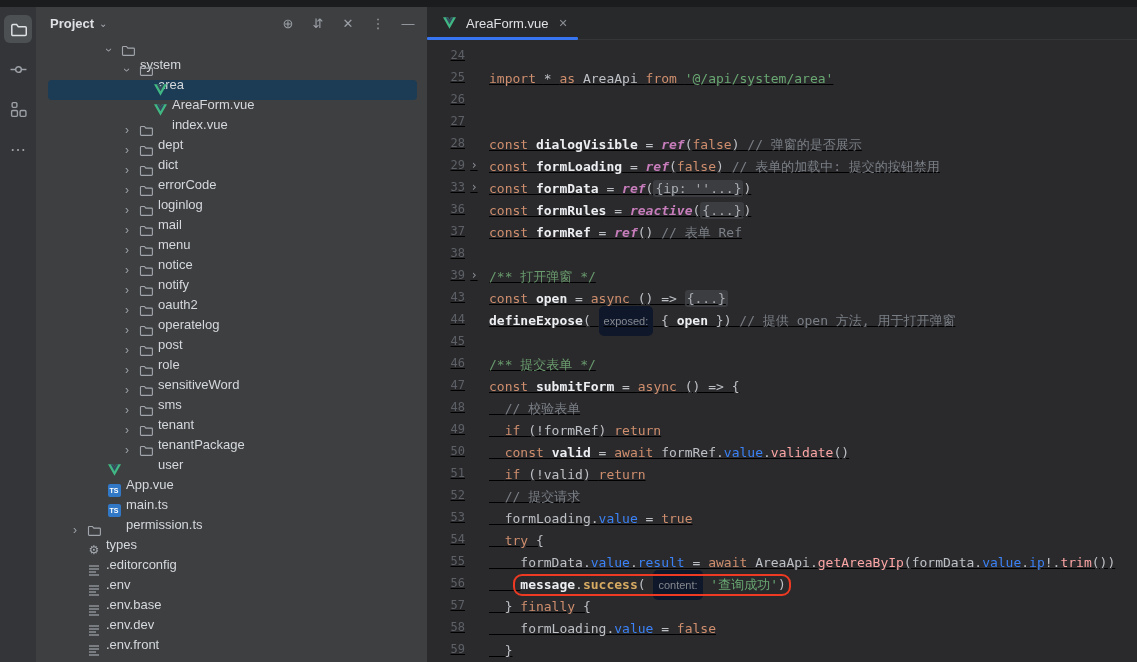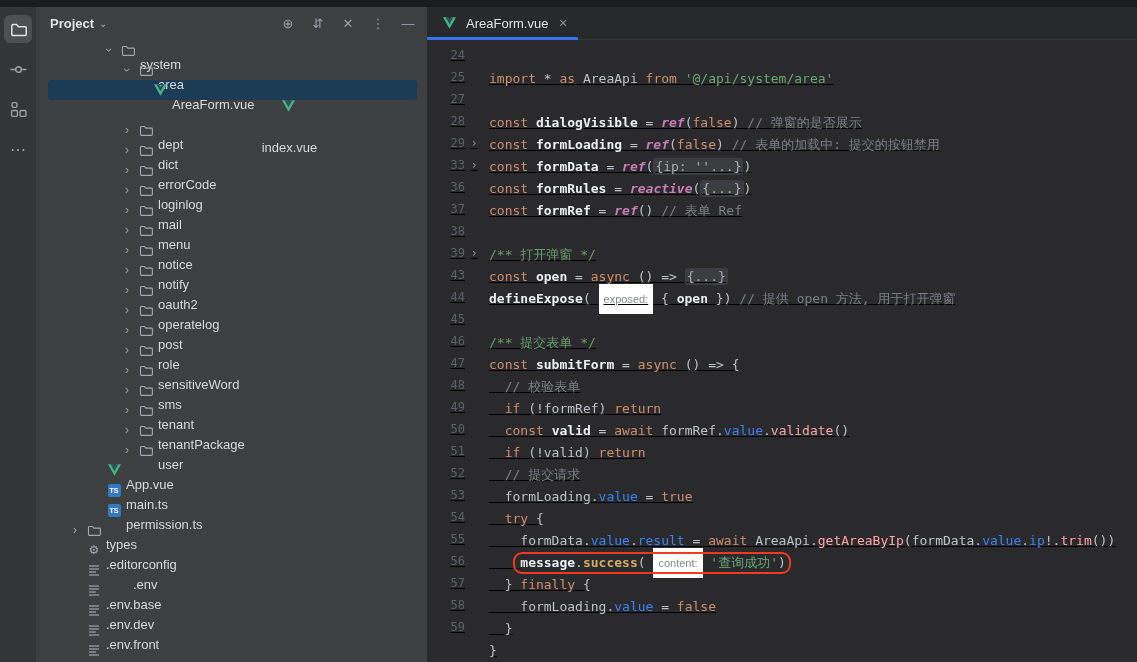--- a/index.html
+++ b/index.html
@@ -57,21 +57,21 @@
   .t-v{color:#bdc0c5;}
   .t-d{color:#eceef1;font-weight:700;}
   .t-pi{color:#c77dbb;font-style:italic;font-weight:700;}
   .t-p{color:#3b82f6;text-align:center;}
   .t-fn{color:#fca5a5;}
   .t-fnb{color:#d8ab63;font-weight:700;}
   .t-s{color:#69a772;}
   .t-c{color:#7a7f86;}
   .t-dc{color:#699a6d;}
   .t-fold{background:#3b3d40;color:#aaaeb4;border-radius:3px;padding:1px 2px;}
-  .t-hint{background:#ffffff;color:#85888e;border-radius:0;padding:9px 5px;
+  .t-hint{background:#0f172a;color:#85888e;border-radius:5px;padding:9px 5px;
           font-family:"Liberation Sans",sans-serif;font-size:11px;}
 
   .redbox{position:relative;display:inline-block;}
   .redbox::after{content:"";position:absolute;left:-7px;right:-5px;top:0px;bottom:0px;
                  border:2.5px solid #ee3a22;border-radius:9px;pointer-events:none;}
 </style>
 </head>
 <body>
 
 <div class="app">
@@ -136,21 +136,21 @@
         <div class="trow sel" style="padding-left: 114px;">
           <span class="rowbg"></span>
           <span class="tico">
             <svg width="13" height="12" viewBox="0 0 261 226">
               <path fill="#41B883" d="M161.1 0 130.5 53 99.9 0H0l130.5 226L261 0Z"></path>
               <path fill="#34495E" d="M161.1 0 130.5 53 99.9 0H52.2l78.3 135.6L208.8 0Z"></path>
             </svg>
           </span>
           <span class="tlabel">AreaForm.vue</span>
         </div>
-        <div class="trow" style="padding-left: 114px; flex-direction: column;">
+        <div class="trow" style="padding-left: 114px;">
           <span class="rowbg"></span>
           <span class="tico">
             <svg width="13" height="12" viewBox="0 0 261 226">
               <path fill="#41B883" d="M161.1 0 130.5 53 99.9 0H0l130.5 226L261 0Z"></path>
               <path fill="#34495E" d="M161.1 0 130.5 53 99.9 0H52.2l78.3 135.6L208.8 0Z"></path>
             </svg>
           </span>
           <span class="tlabel">index.vue</span>
         </div>
         <div class="trow" style="padding-left: 82px;">
@@ -357,21 +357,21 @@
           </span>
           <span class="tlabel">types</span>
         </div>
         <div class="trow" style="padding-left: 48px;">
           <span class="rowbg"></span>
           <span class="tico">
             <span class="gear-ico">⚙</span>
           </span>
           <span class="tlabel">.editorconfig</span>
         </div>
-        <div class="trow" style="padding-left: 48px; gap: 27px;">
+        <div class="trow" style="padding-left: 48px;">
           <span class="rowbg"></span>
           <span class="tico">
             <svg width="12" height="12" viewBox="0 0 12 12">
               <g stroke="#a2a6ac" stroke-width="1.2">
                 <line x1="1" y1="2" x2="11" y2="2"></line>
                 <line x1="1" y1="5" x2="11" y2="5"></line>
                 <line x1="1" y1="8" x2="8" y2="8"></line>
                 <line x1="1" y1="11" x2="11" y2="11"></line>
               </g>
             </svg>
@@ -446,20 +446,21 @@
               <path fill="#34495E" d="M161.1 0 130.5 53 99.9 0H52.2l78.3 135.6L208.8 0Z"></path>
             </svg>
           </span>
         <span class="tab-label">AreaForm.vue</span>
         <span class="tab-close">✕</span>
       </div>
     </div>
     <div class="codearea" id="code">
         <div class="cline"><span class="lnum">24</span><span class="lchev"></span><span class="lcode"><span class="t-k">import </span><span class="t-v">* </span><span class="t-k">as </span><span class="t-v">AreaApi </span><span class="t-k">from </span><span class="t-s">'@/api/system/area'</span></span></div>
         <div class="cline"><span class="lnum">25</span><span class="lchev"></span></div>
+        <div class="cline"><span class="lnum">26</span><span class="lchev"></span><span class="lcode"></span></div>
         <div class="cline"><span class="lnum">27</span><span class="lchev"></span><span class="lcode"><span class="t-k">const </span><span class="t-d">dialogVisible</span><span class="t-v"> = </span><span class="t-pi">ref</span><span class="t-v">(</span><span class="t-k">false</span><span class="t-v">) </span><span class="t-c">// 弹窗的是否展示</span></span></div>
         <div class="cline"><span class="lnum">28</span><span class="lchev"></span><span class="lcode"><span class="t-k">const </span><span class="t-d">formLoading</span><span class="t-v"> = </span><span class="t-pi">ref</span><span class="t-v">(</span><span class="t-k">false</span><span class="t-v">) </span><span class="t-c">// 表单的加载中: 提交的按钮禁用</span></span></div>
         <div class="cline"><span class="lnum">29</span><span class="lchev">›</span><span class="lcode"><span class="t-k">const </span><span class="t-d">formData</span><span class="t-v"> = </span><span class="t-pi">ref</span><span class="t-v">(</span><span class="t-fold">{ip: ''...}</span><span class="t-v">)</span></span></div>
         <div class="cline"><span class="lnum">33</span><span class="lchev">›</span><span class="lcode"><span class="t-k">const </span><span class="t-d">formRules</span><span class="t-v"> = </span><span class="t-pi">reactive</span><span class="t-v">(</span><span class="t-fold">{...}</span><span class="t-v">)</span></span></div>
         <div class="cline"><span class="lnum">36</span><span class="lchev"></span><span class="lcode"><span class="t-k">const </span><span class="t-d">formRef</span><span class="t-v"> = </span><span class="t-pi">ref</span><span class="t-v">() </span><span class="t-c">// 表单 Ref</span></span></div>
         <div class="cline"><span class="lnum">37</span><span class="lchev"></span><span class="lcode"></span></div>
         <div class="cline"><span class="lnum">38</span><span class="lchev"></span><span class="lcode"><span class="t-dc">/** 打开弹窗 */</span></span></div>
         <div class="cline"><span class="lnum">39</span><span class="lchev">›</span><span class="lcode"><span class="t-k">const </span><span class="t-d">open</span><span class="t-v"> = </span><span class="t-k">async </span><span class="t-v">() =&gt; </span><span class="t-fold">{...}</span></span></div>
         <div class="cline"><span class="lnum">43</span><span class="lchev"></span><span class="lcode"><span class="t-d">defineExpose</span><span class="t-v">( </span><span class="t-hint">exposed:</span><span class="t-v"> { </span><span class="t-d">open</span><span class="t-v"> }) </span><span class="t-c">// 提供 open 方法, 用于打开弹窗</span></span></div>
         <div class="cline"><span class="lnum">44</span><span class="lchev"></span><span class="lcode"></span></div>

